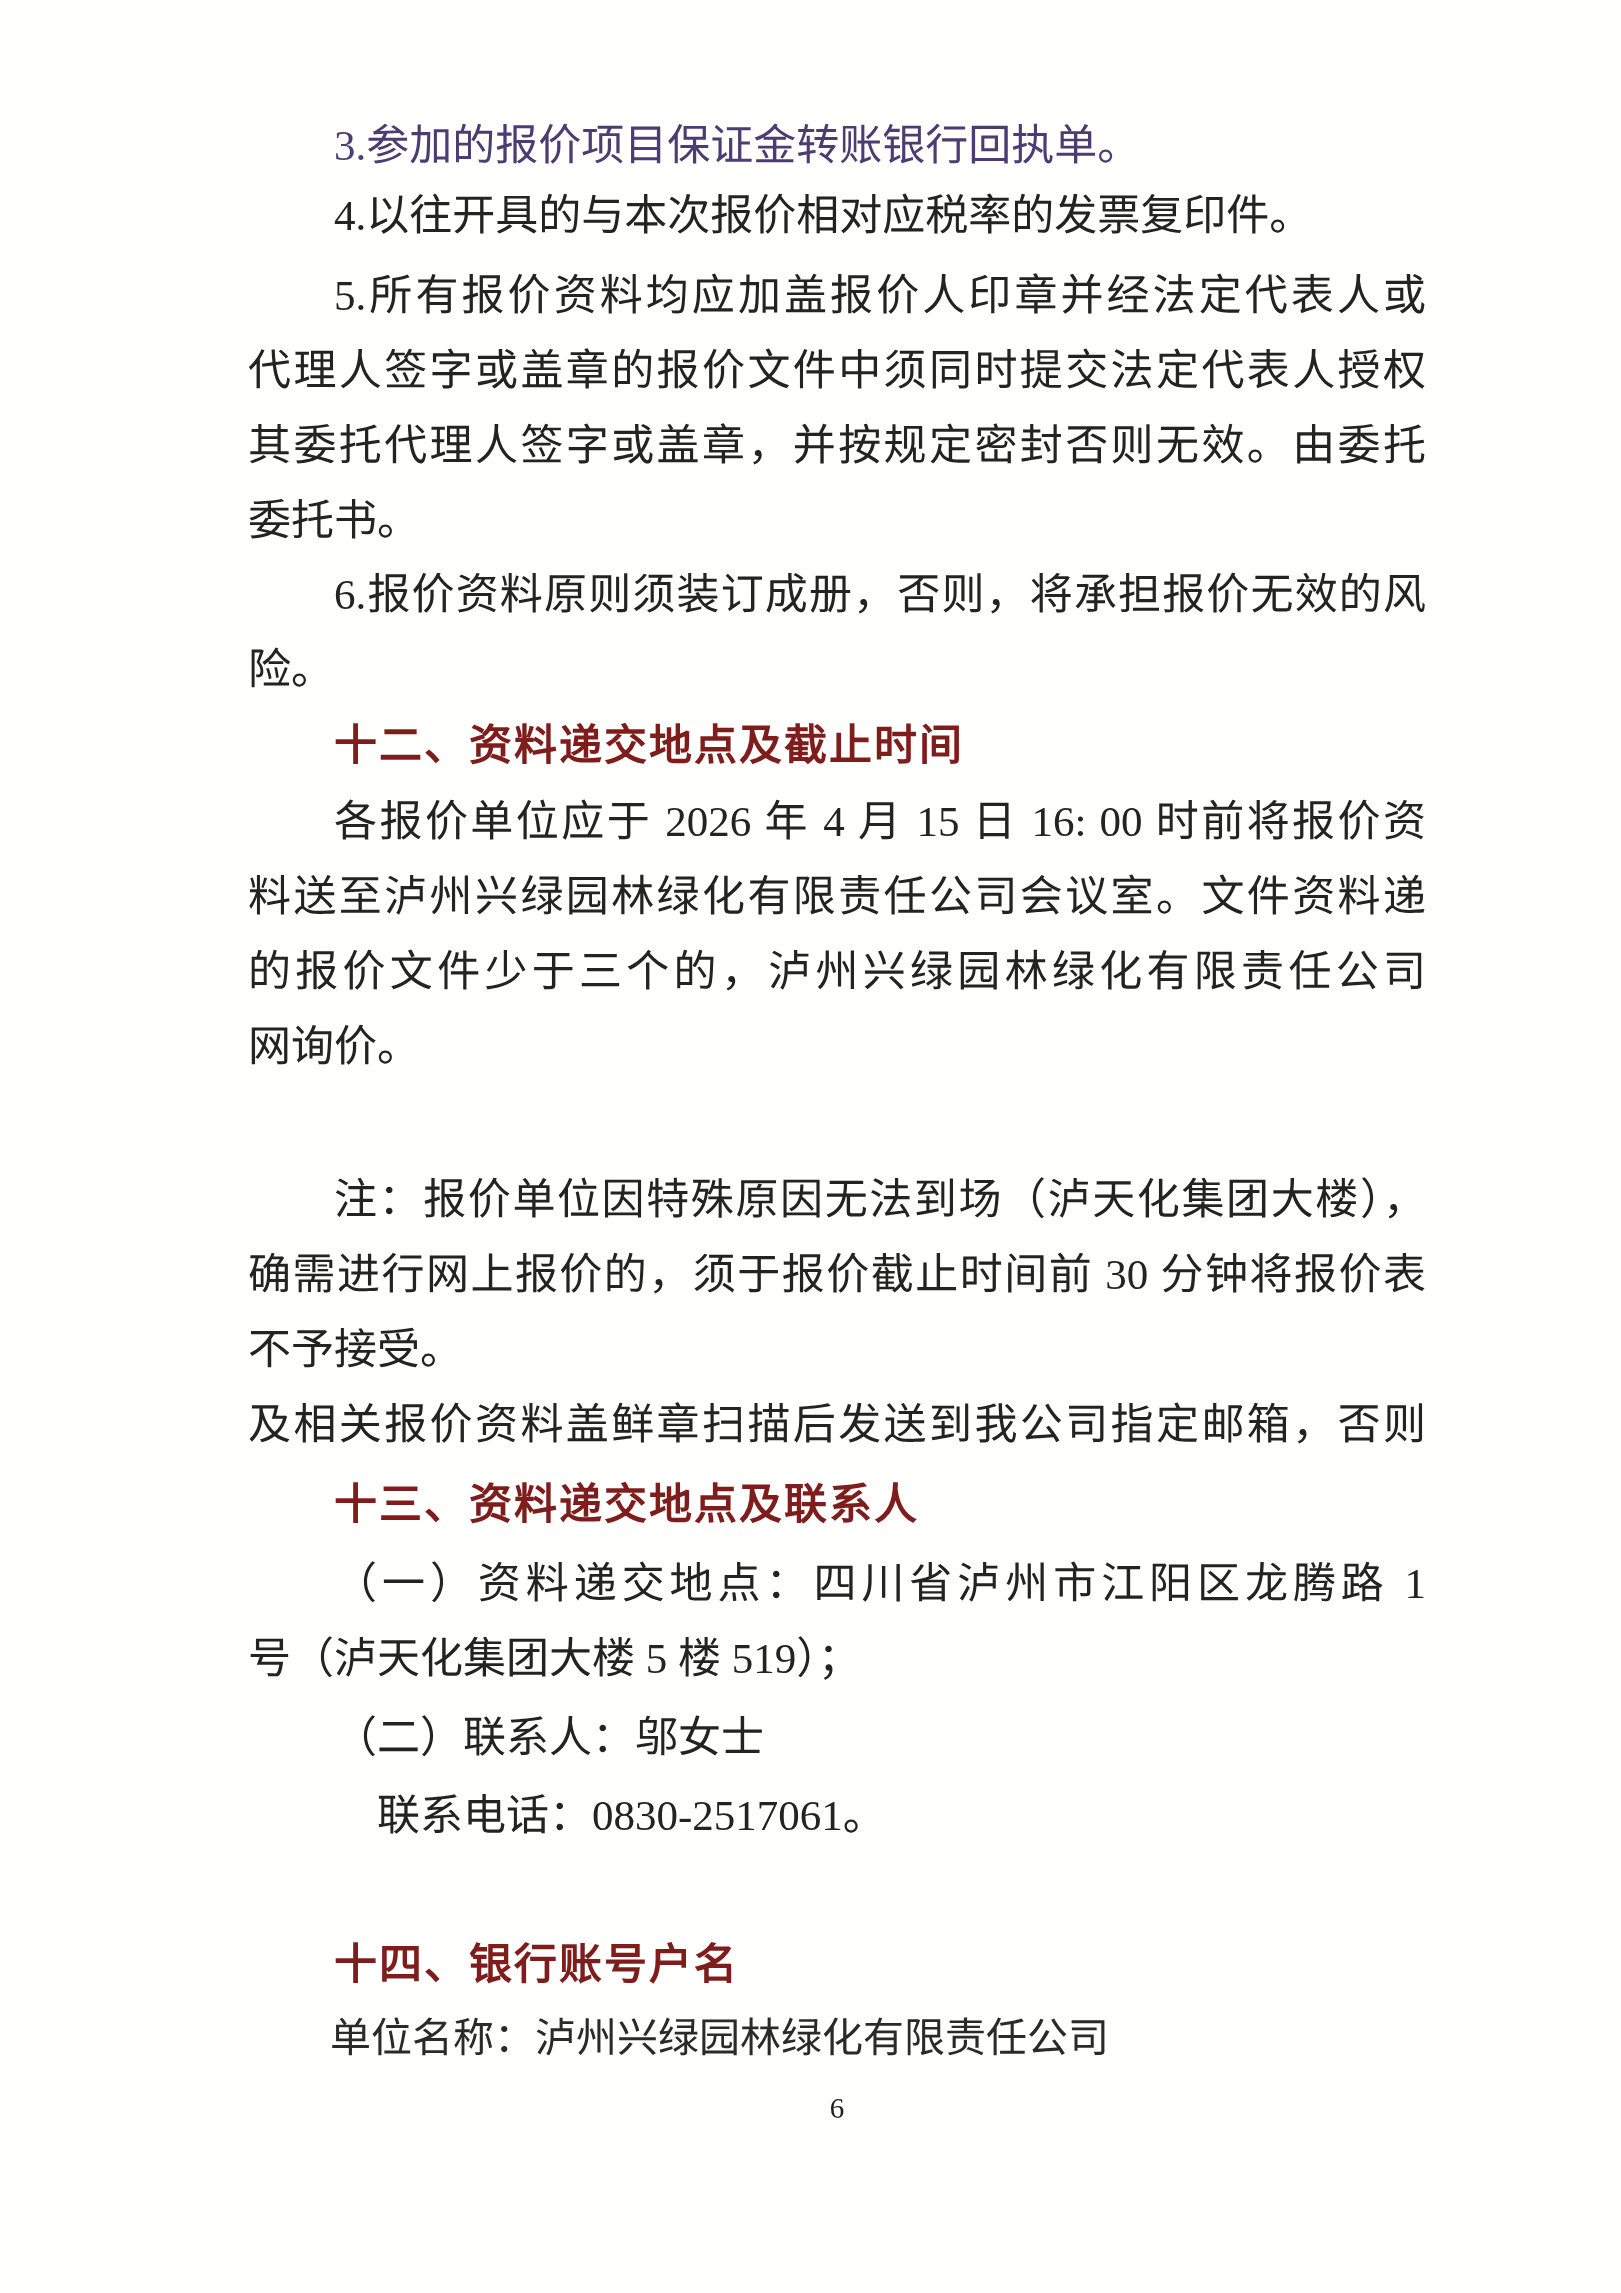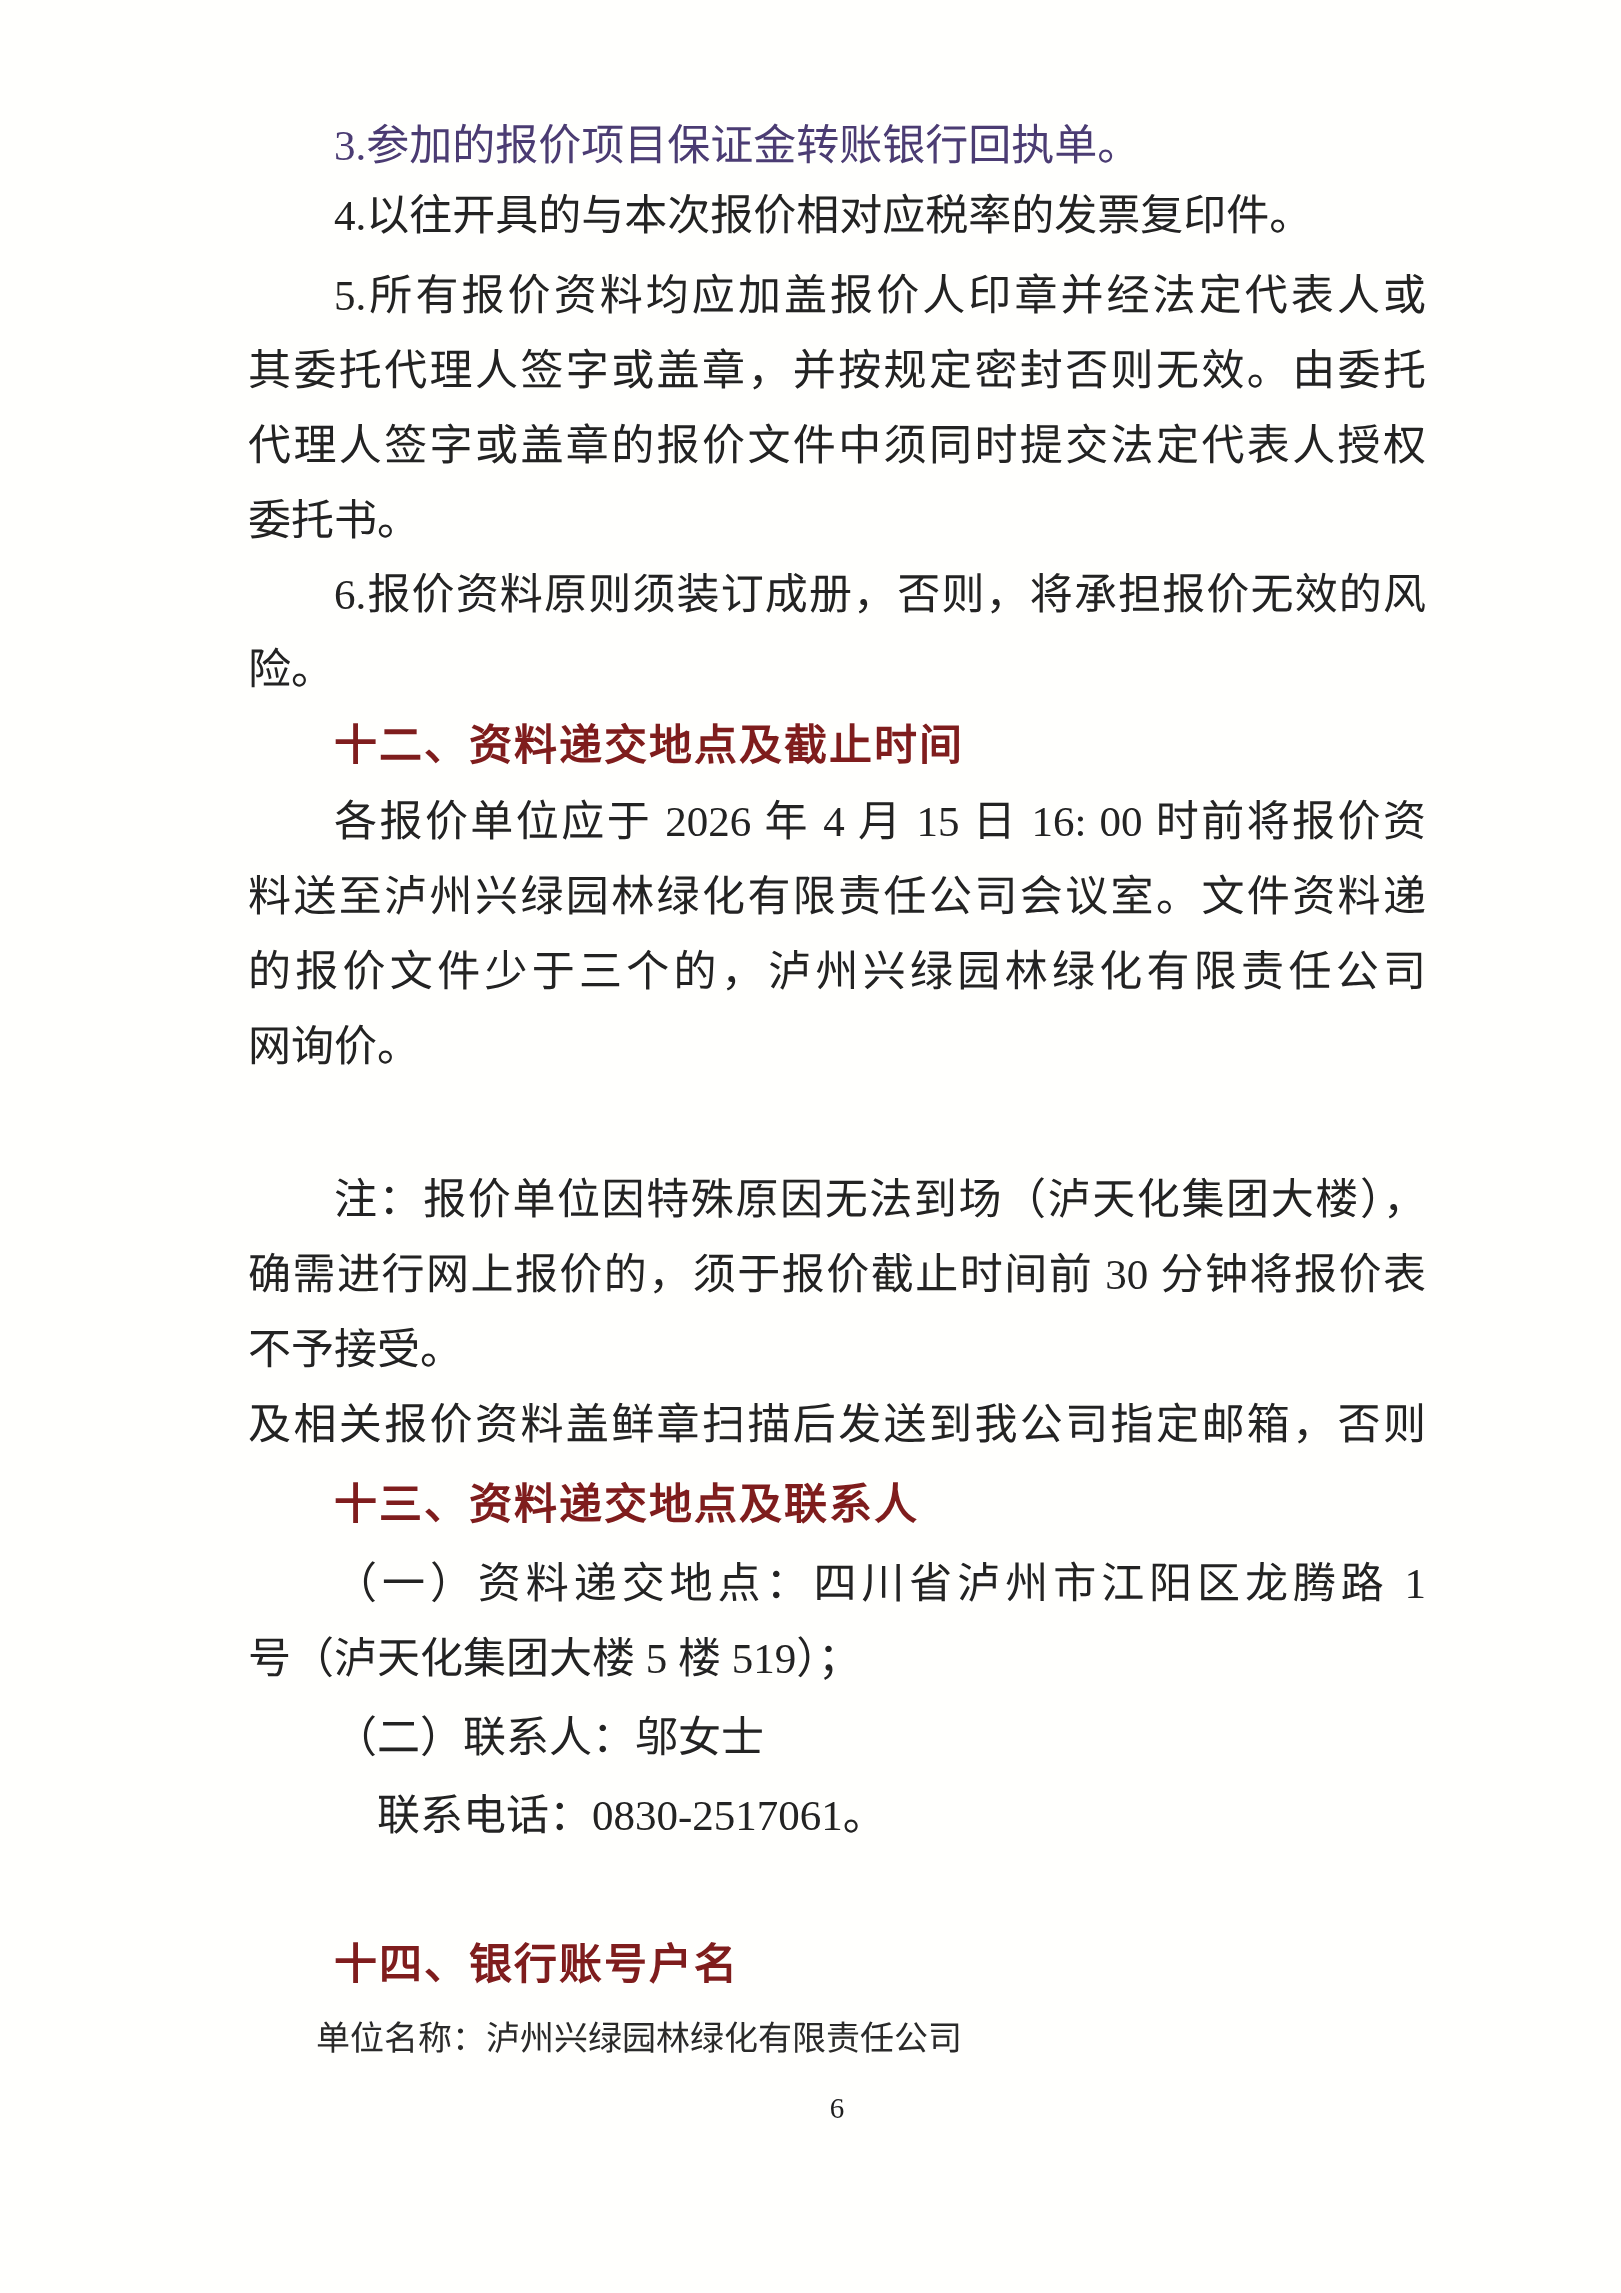--- a/index.html
+++ b/index.html
@@ -27,21 +27,21 @@
   .tline.tfirst{text-indent:2em;}
   .indent3 .tline.tfirst{text-indent:3em;}
   .heading{
     font-family:Liberation Serif, serif;
     font-weight:700;
     color:#7f1d1d;
     text-indent:2em;
     letter-spacing:2px;
   }
   .purple{color:#4b3c73;}
-  .kaiti{font-size:34px;color:#2a2a2a;}
+  .kaiti{font-size:41px;color:#2a2a2a;}
   .pageno{
     position:absolute;left:248px;top:2092px;width:1178px;
     text-align:center;font-size:29px;line-height:33px;
     font-family:"Liberation Serif", serif;color:#1f1f1f;
   }
   
   #clause3   {top:108px;}
   #clause4   {top:178px;}
   #clause5   {top:258px;}
   #clause6   {top:557px;}
@@ -63,22 +63,22 @@
   <div id="clause3" class="block purple">
       <div class="tline tfirst tlast">3.参加的报价项目保证金转账银行回执单。</div>
     </div>
 
   <div id="clause4" class="block">
       <div class="tline tfirst tlast">4.以往开具的与本次报价相对应税率的发票复印件。</div>
     </div>
 
   <div id="clause5" class="block">
       <div class="tline tfirst">5.所有报价资料均应加盖报价人印章并经法定代表人或</div>
+      <div class="tline">代理人签字或盖章的报价文件中须同时提交法定代表人授权</div>
       <div class="tline">其委托代理人签字或盖章，并按规定密封否则无效。由委托</div>
-      <div class="tline">代理人签字或盖章的报价文件中须同时提交法定代表人授权</div>
       <div class="tline tlast">委托书。</div>
     </div>
 
   <div id="clause6" class="block">
       <div class="tline tfirst">6.报价资料原则须装订成册，否则，将承担报价无效的风</div>
       <div class="tline tlast">险。</div>
     </div>
 
   <div id="heading12" class="block heading">十二、资料递交地点及截止时间</div>
 

